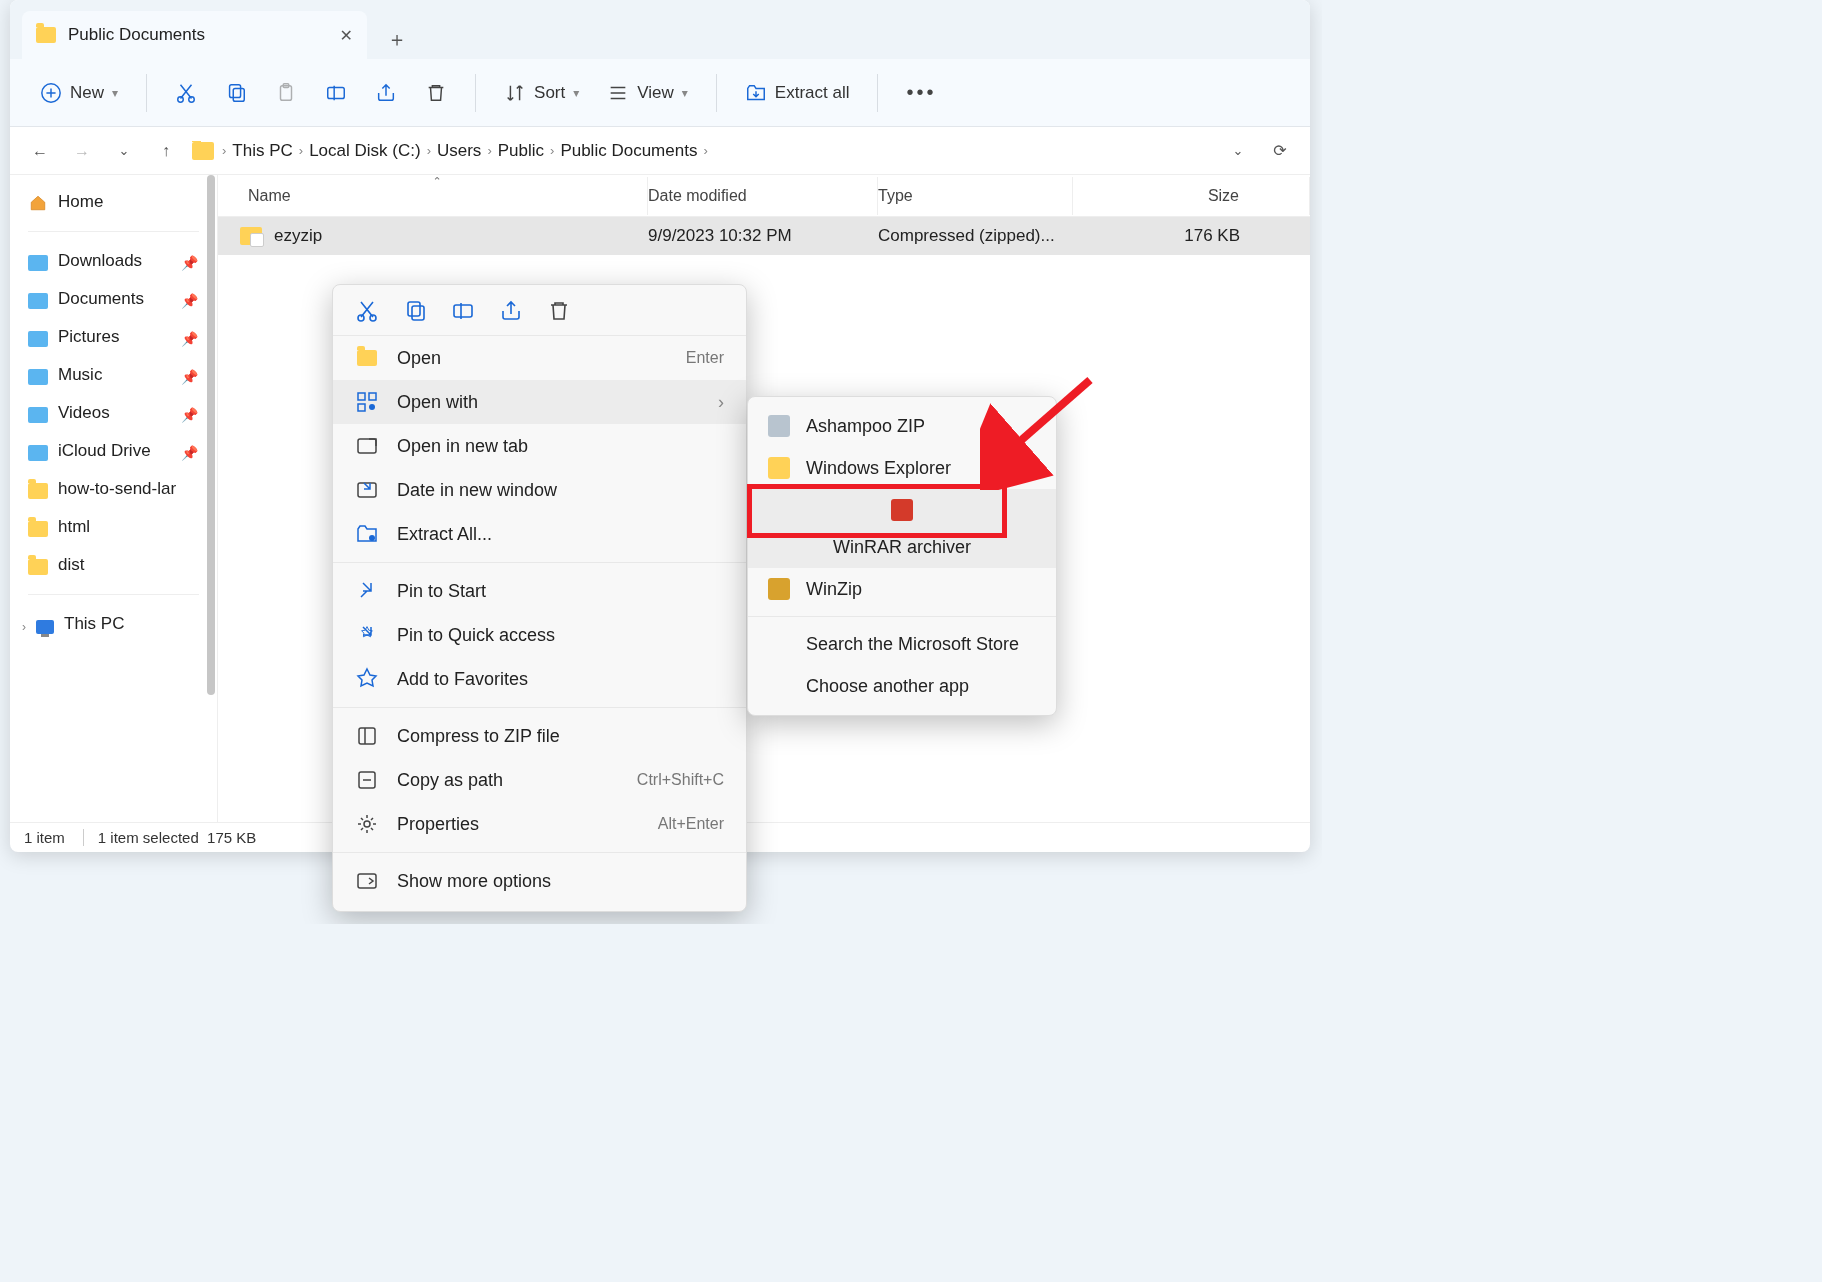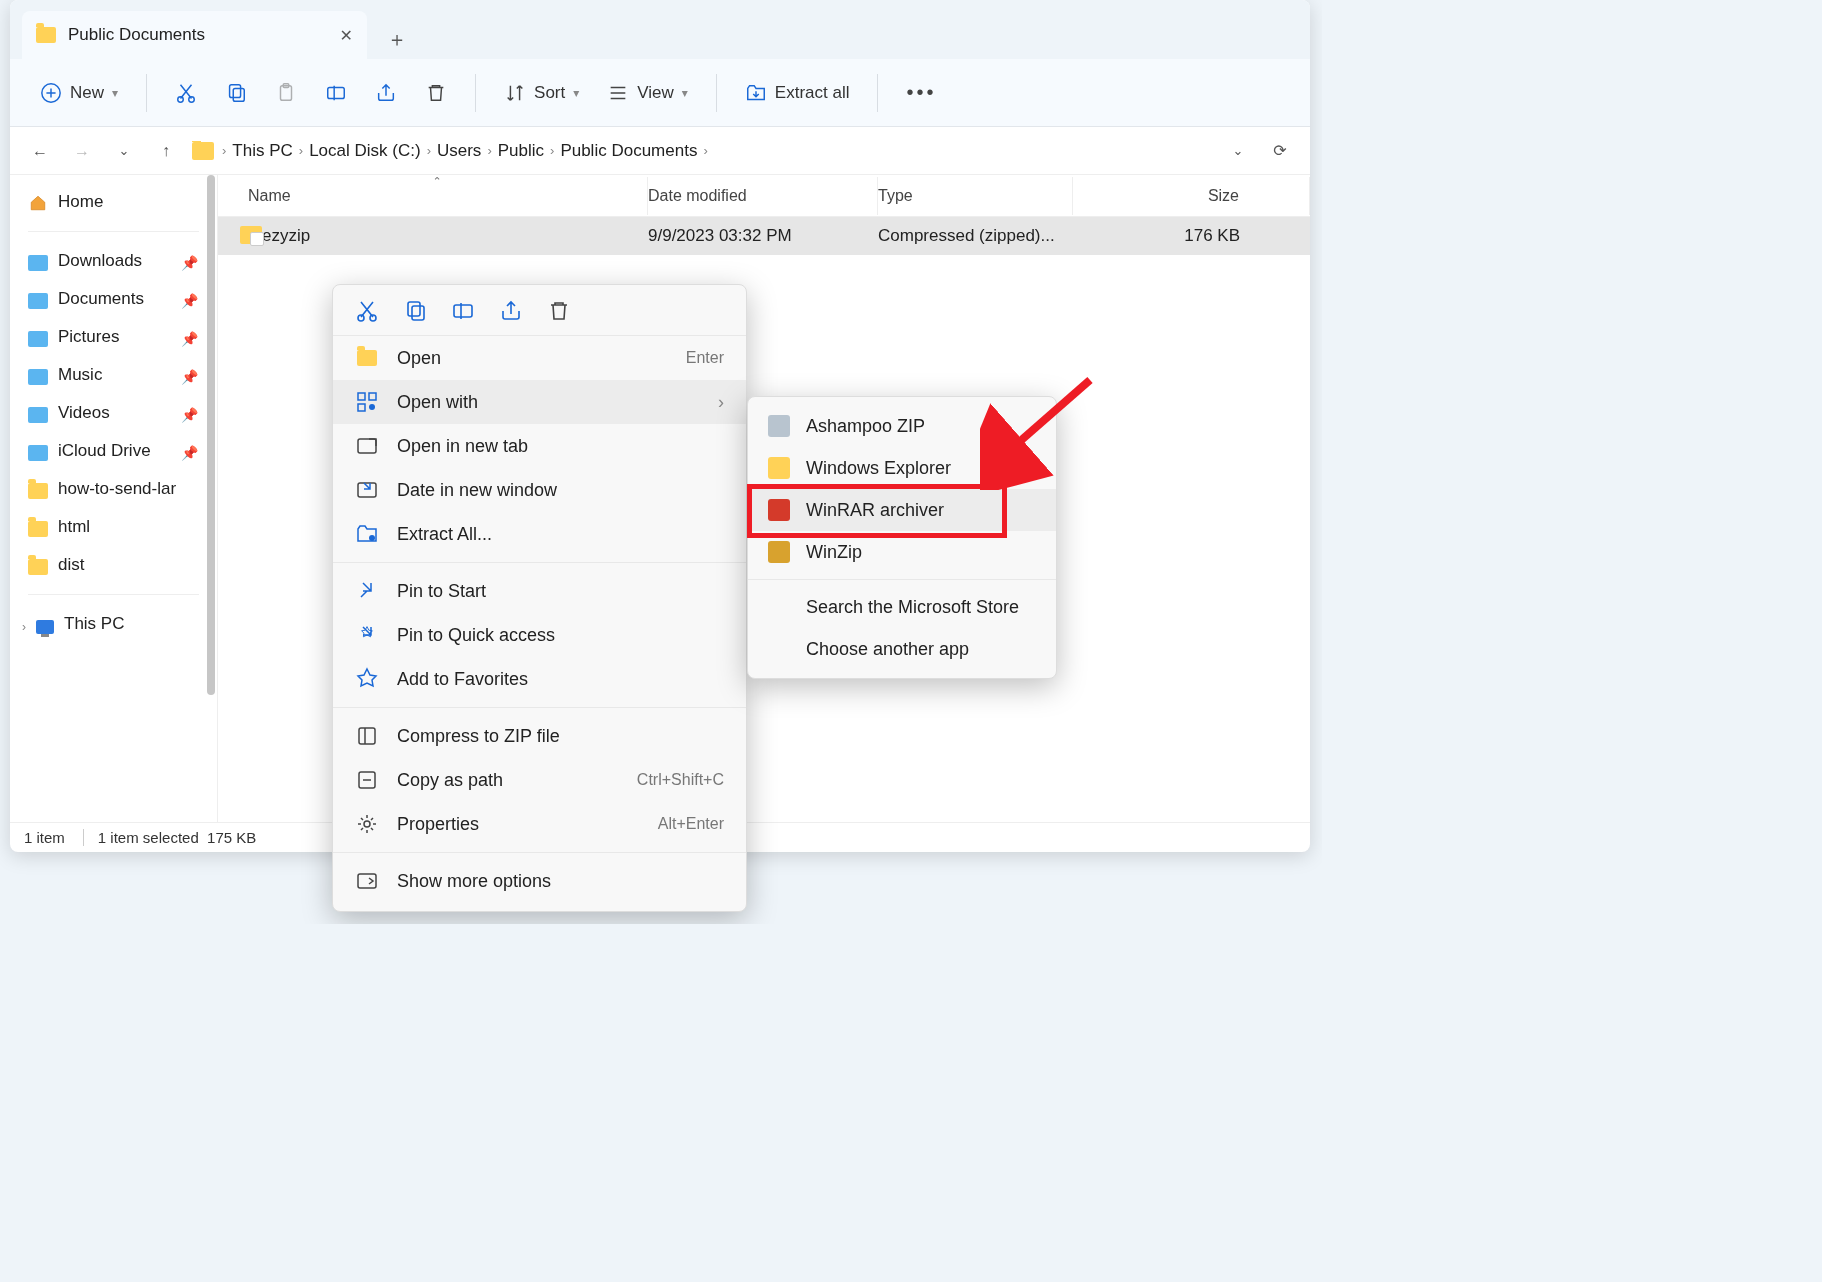--- a/index.html
+++ b/index.html
@@ -37,36 +37,36 @@
 .main { flex:1; display:flex; flex-direction:column; }
 .headers { display:flex; height:42px; align-items:center; border-bottom:1px solid #eee; font-size:16px; color:#444; }
 .col-name { flex:0 0 430px; padding-left:30px; position:relative; }
 .sort-ind { position:absolute; top:-2px; left:50%; font-size:11px; color:#777; }
 .col-date { flex:0 0 230px; }
 .col-type { flex:0 0 195px; }
 .col-size { flex:1; text-align:right; padding-right:70px; }
 .headers > div { border-right:1px solid #eee; padding-top:10px; padding-bottom:10px; }
 .row { display:flex; height:38px; align-items:center; font-size:17px; color:#222; }
 .row.sel { background:#e6e6e6; }
-.row .col-name { display:flex; padding-left:22px; }
+.row .col-name { display:flex; align-items:center; gap:12px; padding-left:22px; }
 .row .zipicon { width:22px; height:18px; background:#ffd257; border-radius:2px; position:relative; }
 .row .zipicon::after { content:""; position:absolute; right:-2px; bottom:-2px; width:12px; height:12px; background:#fff; border:1px solid #ccc; border-radius:2px; }
 .status { height:30px; border-top:1px solid #eee; display:flex; align-items:center; gap:18px; padding:0 14px; font-size:15px; color:#333; }
 .context { position:absolute; left:332px; top:284px; width:415px; background:#f8f8f8; border:1px solid #ddd; border-radius:8px; box-shadow:0 8px 30px rgba(0,0,0,0.25); padding:8px 0; }
 .ctx-tools { display:flex; gap:24px; padding:6px 22px 12px 22px; border-bottom:1px solid #e8e8e8; }
 .ctx-tools svg { width:24px; height:24px; }
 .ctx-item { display:flex; align-items:center; gap:18px; padding:10px 22px; font-size:18px; color:#222; cursor:pointer; }
 .ctx-item.hi { background:#ececec; }
 .ctx-item .sc { margin-left:auto; color:#777; font-size:16px; }
 .ctx-item .sub { margin-left:auto; color:#888; }
 .ctx-hr { height:1px; background:#e8e8e8; margin:6px 0; }
 .cic { width:24px; height:24px; display:flex; align-items:center; justify-content:center; flex-shrink:0; }
 .submenu { position:absolute; left:747px; top:396px; width:310px; background:#f8f8f8; border:1px solid #ddd; border-radius:8px; box-shadow:0 8px 30px rgba(0,0,0,0.25); padding:8px 0; }
 .sub-item { display:flex; align-items:center; gap:16px; padding:10px 20px; font-size:18px; color:#222; cursor:pointer; }
-.sub-item.hl { background:#ececec; }
+.sub-item.hl { background:#ececec;flex-direction:column; }
 .appicon { width:22px; height:22px; border-radius:3px; flex-shrink:0; }
 .highlight-box { position:absolute; left:747px; top:484px; width:260px; height:54px; border:5px solid #ee1c25; pointer-events:none; z-index:10; }
 .arrow { position:absolute; left:980px; top:370px; width:120px; height:120px; pointer-events:none; z-index:10; }
 </style>
 </head>
 <body>
 
 <div class="window">
   <div class="tabbar">
     <div class="tab">
@@ -241,21 +241,21 @@
         <div class="col-name"><span class="sort-ind">⌃</span><span>Name</span></div>
         <div class="col-date">Date modified</div>
         <div class="col-type">Type</div>
         <div class="col-size">Size</div>
       </div>
       <div class="row sel">
         <div class="col-name">
             <span class="zipicon"></span>
             <span>ezyzip</span>
           </div>
-        <div class="col-date">9/9/2023 03:32 PM</div>
+        <div class="col-date">9/9/2023 10:32 PM</div>
         <div class="col-type">Compressed (zipped)...</div>
         <div class="col-size">176 KB</div>
       </div>
     </div>
   </div>
 
   <div class="status">
     <span>1 item</span>
     <span style="border-left:1px solid #ccc;padding-left:14px;"><span>1 item selected</span>&nbsp;&nbsp;<span>175 KB</span></span>
   </div>

